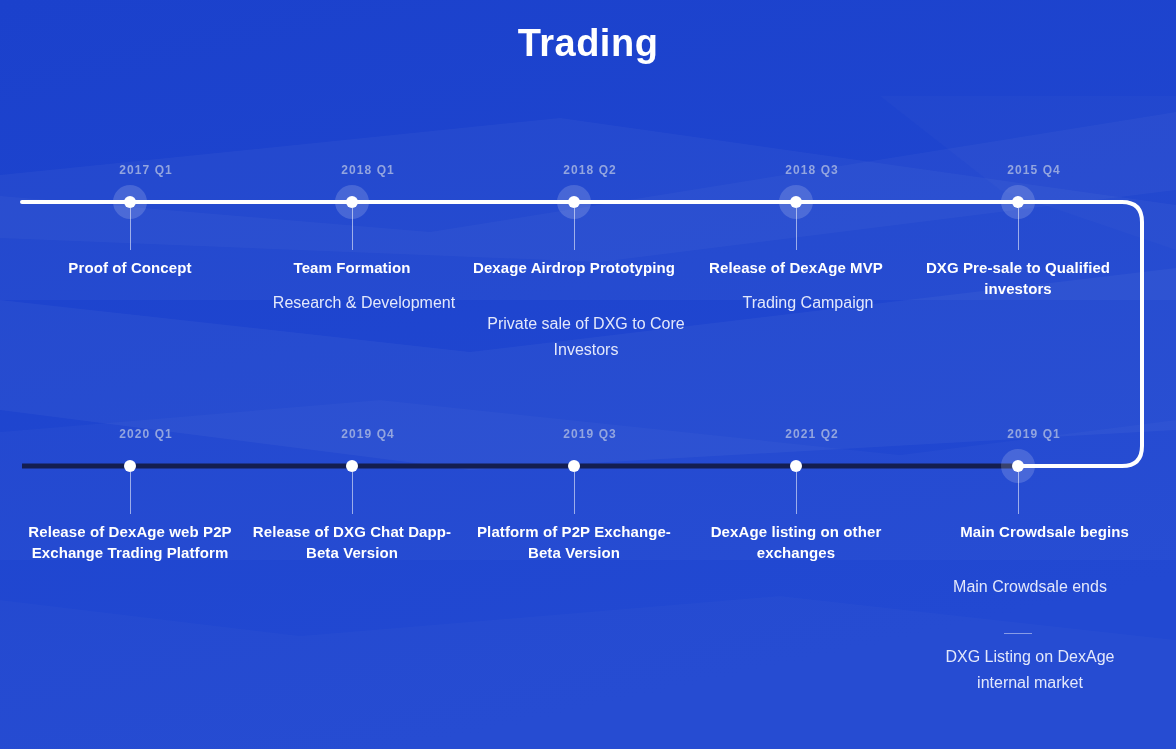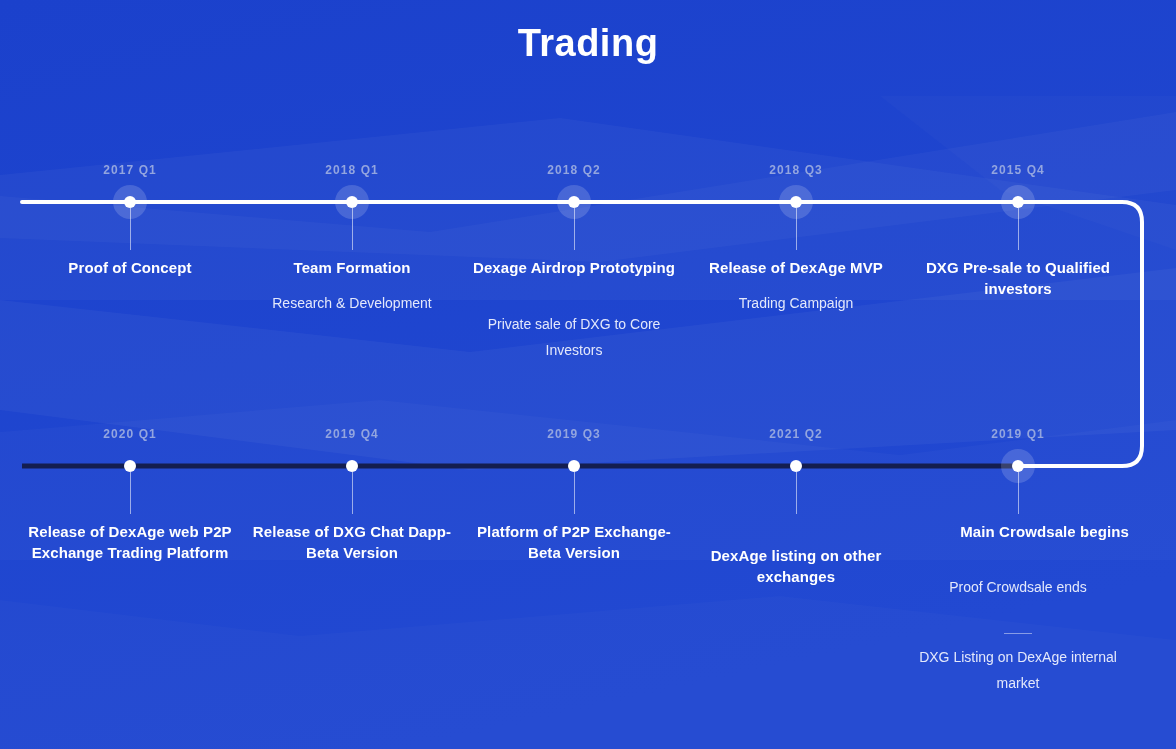--- a/index.html
+++ b/index.html
@@ -63,21 +63,21 @@
   #row-bottom { top:0; }
 
   .milestone {
     position:absolute;
     width:222px;
     text-align:center;
   }
 
   .date-label {
     position:absolute;
-    left:0;
+    left:16px;
     width:222px;
     text-align:center;
     font-size:12px;
     font-weight:bold;
     letter-spacing:1.1px;
     color:#93A5DF;
     white-space:nowrap;
   }
 
   .node {
@@ -118,25 +118,25 @@
     text-align:center;
     color:#FFFFFF;
     font-size:15px;
     font-weight:bold;
     line-height:21px;
     letter-spacing:0.1px;
   }
 
   .m-sub {
     position:absolute;
-    left:0;
+    left:12px;
     width:222px;
     text-align:center;
     color:#E3E8FB;
-    font-size:14px;
+    font-size:16px;
     font-weight:normal;
     line-height:26px;
   }
 
   .sub-divider {
     position:absolute;
     height:1px;
     width:28px;
     background:rgba(255,255,255,0.45);
   }
@@ -231,26 +231,26 @@
     <div class="date-label" style="top:427px;">2019 Q3</div>
     <div class="node" style="top:460px;"></div>
     <div class="stem" style="top:472px; height:42px;"></div>
     <div class="m-title" style="top:521px;">Platform of P2P Exchange-Beta Version</div>
   </div>
 
   <div class="milestone" style="left:685px;">
     <div class="date-label" style="top:427px;">2021 Q2</div>
     <div class="node" style="top:460px;"></div>
     <div class="stem" style="top:472px; height:42px;"></div>
-    <div class="m-title" style="top:545px;">DexAge listing on other exchanges</div>
+    <div class="m-title" style="top:521px;">DexAge listing on other exchanges</div>
   </div>
 
   <div class="milestone" style="left:907px;">
     <div class="date-label" style="top:427px;">2019 Q1</div>
     <div class="node halo" style="top:460px;"></div>
     <div class="stem" style="top:472px; height:42px;"></div>
     <div class="m-title" style="top:521px;text-align:right;">Main Crowdsale begins</div>
-    <div class="m-sub" style="top:574px;">Proof Crowdsale ends</div>
+    <div class="m-sub" style="top:574px;">Main Crowdsale ends</div>
     <div class="sub-divider" style="top:633px; left:97px;"></div>
     <div class="m-sub" style="top:644px;">DXG Listing on DexAge internal market</div>
   </div>
 
 </div>
 
 </body></html>

